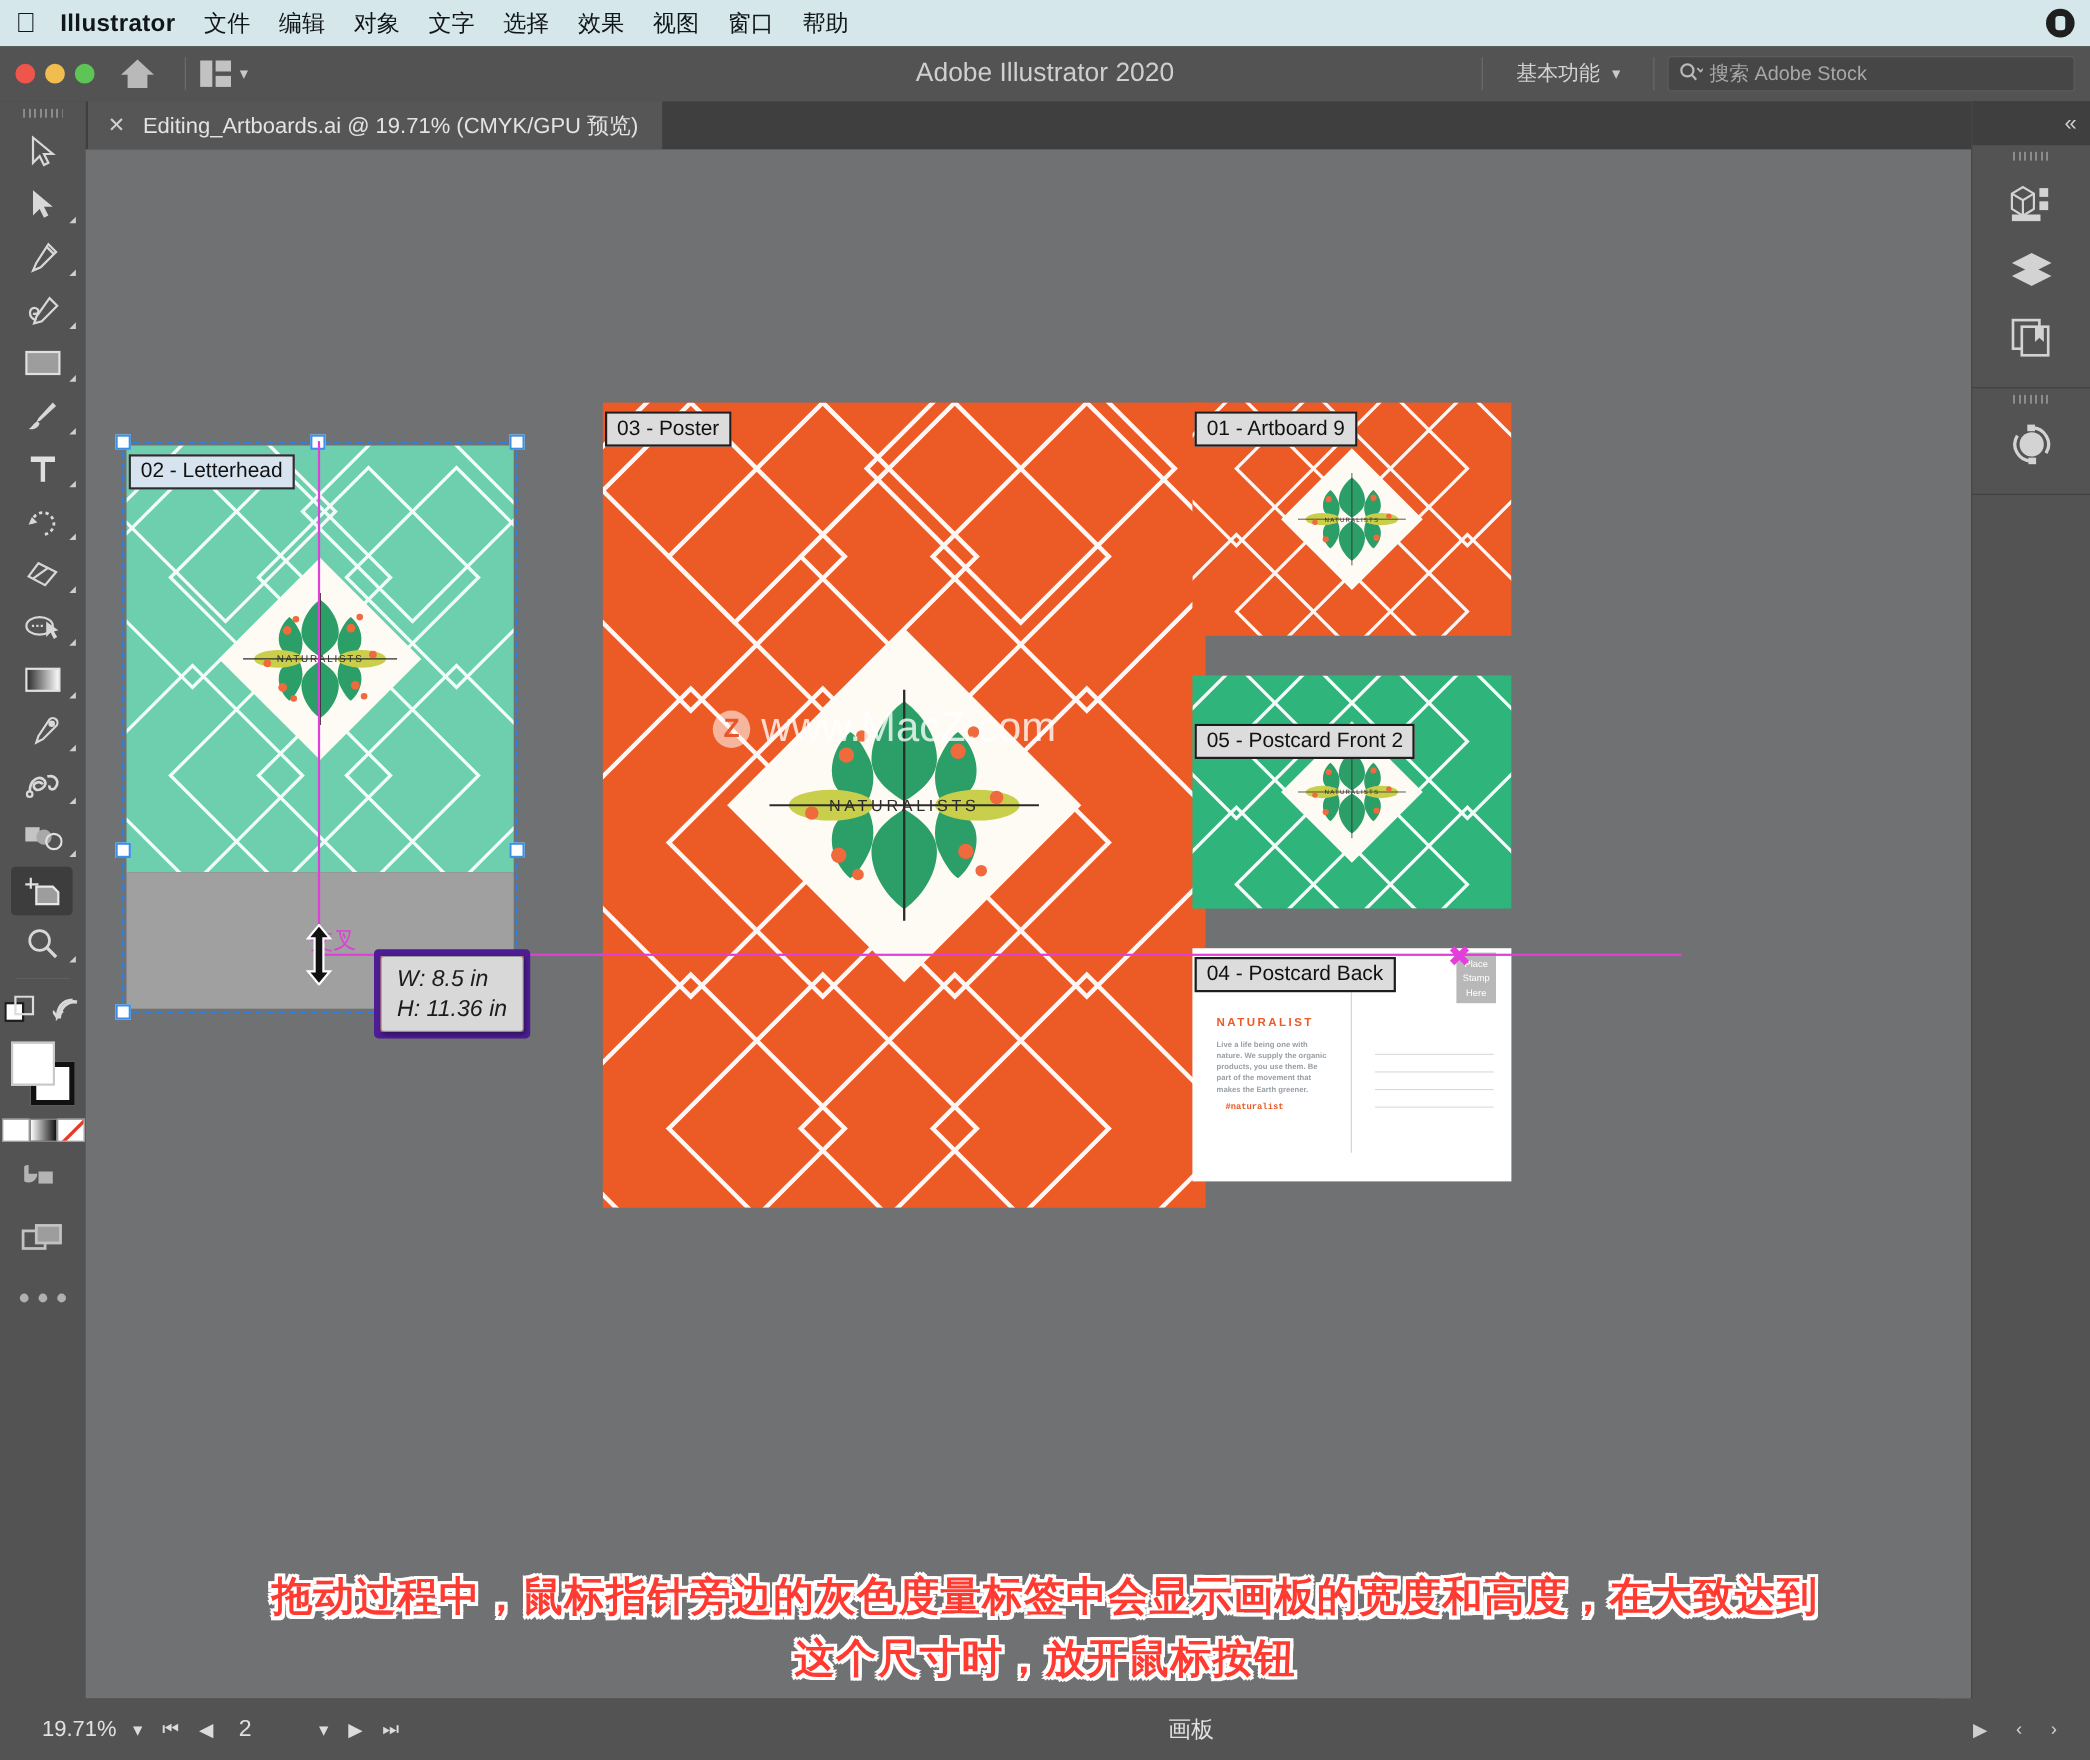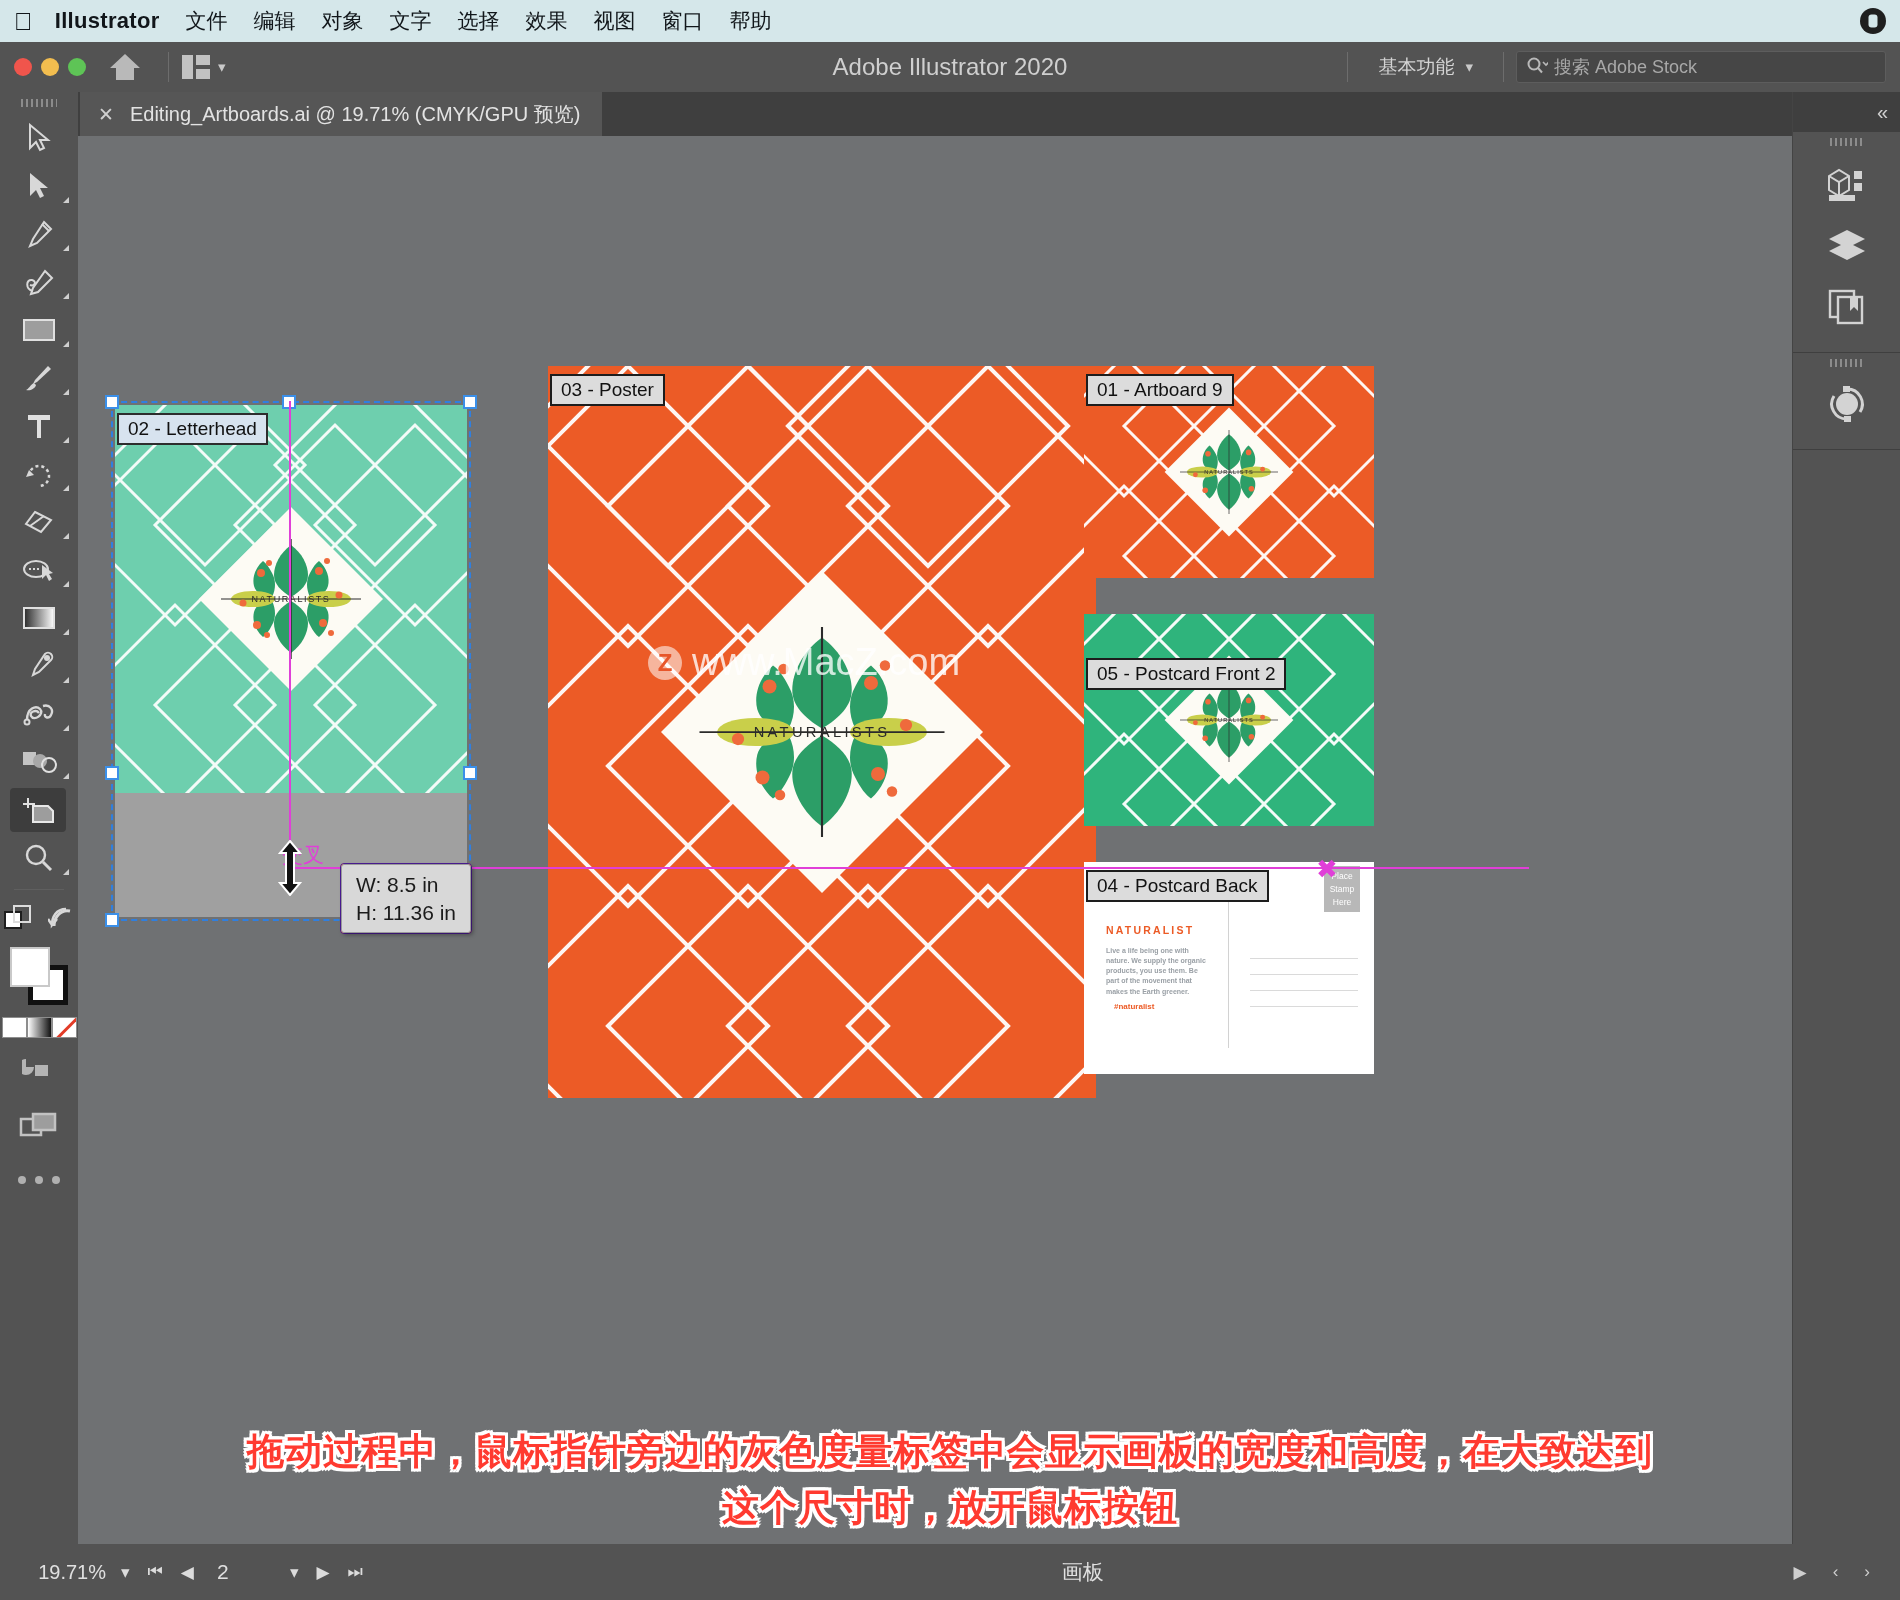--- a/index.html
+++ b/index.html
@@ -154,21 +154,21 @@
   .selection {
     position:absolute; border: 2px dashed #2f7fe0; z-index: 14; pointer-events:none;
   }
   .handle { position:absolute; width:14px;height:14px; background:#fff; border:2px solid #3b8fe8; }
 
   .guide-line { position:absolute; background:#e03fd8; z-index: 15; }
   .smart-label { position:absolute; color:#e03fd8; font-size:21px; z-index:16; }
 
   .measure-tip {
     position:absolute; z-index: 20;
-    border: 1px solid #4c1d95; background:#ff5a3c; border-radius: 4px;
+    border: 6px solid #4c1d95; background:#ff5a3c; border-radius: 4px; font-style: italic;
   }
   .measure-inner {
     background: #d8d8d8; border:1px solid #9a9a9a; border-radius:3px;
     padding: 6px 14px; color:#1b1b1b; font-size: 21px; line-height: 1.32;
     box-shadow: 2px 2px 4px rgba(0,0,0,.35);
   }
 
   .cursor-ns {
     position:absolute; z-index: 21; width: 26px; height: 52px;
   }
@@ -673,21 +673,21 @@
           <text x="100" y="103" font-family="Liberation Sans, sans-serif" font-size="8" fill="#2b2b2b" text-anchor="middle" letter-spacing="1.5">NATURALISTS</text>
         </svg>
       </div>
       <div class="ab-label" style="left:2px; top:8px;margin-top:36px;">05 - Postcard Front 2</div>
     </div>
 
     <div class="artboard" style="left:1006px; top:726px; width:290px; height:212px; background:#ffffff;">
       <div style="position:absolute; left:144px; top:26px; width:1px; height:160px; background:#d2d2d2;"></div>
       <div style="position:absolute; left:22px; top:62px; color:#ec5b26; font-size:10.5px; font-weight:bold; letter-spacing:2.2px;">NATURALIST</div>
       <div style="position:absolute; left:22px; top:84px; width:102px; color:#9aa0a6; font-size:7px; font-weight:bold; line-height:1.45;">Live a life being one with nature. We supply the organic products, you use them. Be part of the movement that makes the Earth greener.</div>
-      <div style="position:absolute; left:30px; top:140px; color:#ec5b26; font-size:8px; font-weight:bold;">#naturalist</div>
+      <div style="position:absolute; left:30px; top:140px; color:#ec5b26; font-size:8px; font-weight:bold;font-family:Liberation Mono, monospace;">#naturalist</div>
       <div style="position:absolute; right:14px; top:4px; width:36px; height:46px; background:#b8b8b8; color:#fff; font-size:8.5px; line-height:1.5; text-align:center; padding-top:4px;">
         <div>Place</div>
         <div>Stamp</div>
         <div>Here</div>
       </div>
       <div style="position:absolute; left:166px; top:96px; width:108px;">
         <div style="height:1px;background:#dadada;margin-bottom:15px;"></div>
         <div style="height:1px;background:#dadada;margin-bottom:15px;"></div>
         <div style="height:1px;background:#dadada;margin-bottom:15px;"></div>
         <div style="height:1px;background:#dadada;"></div>

